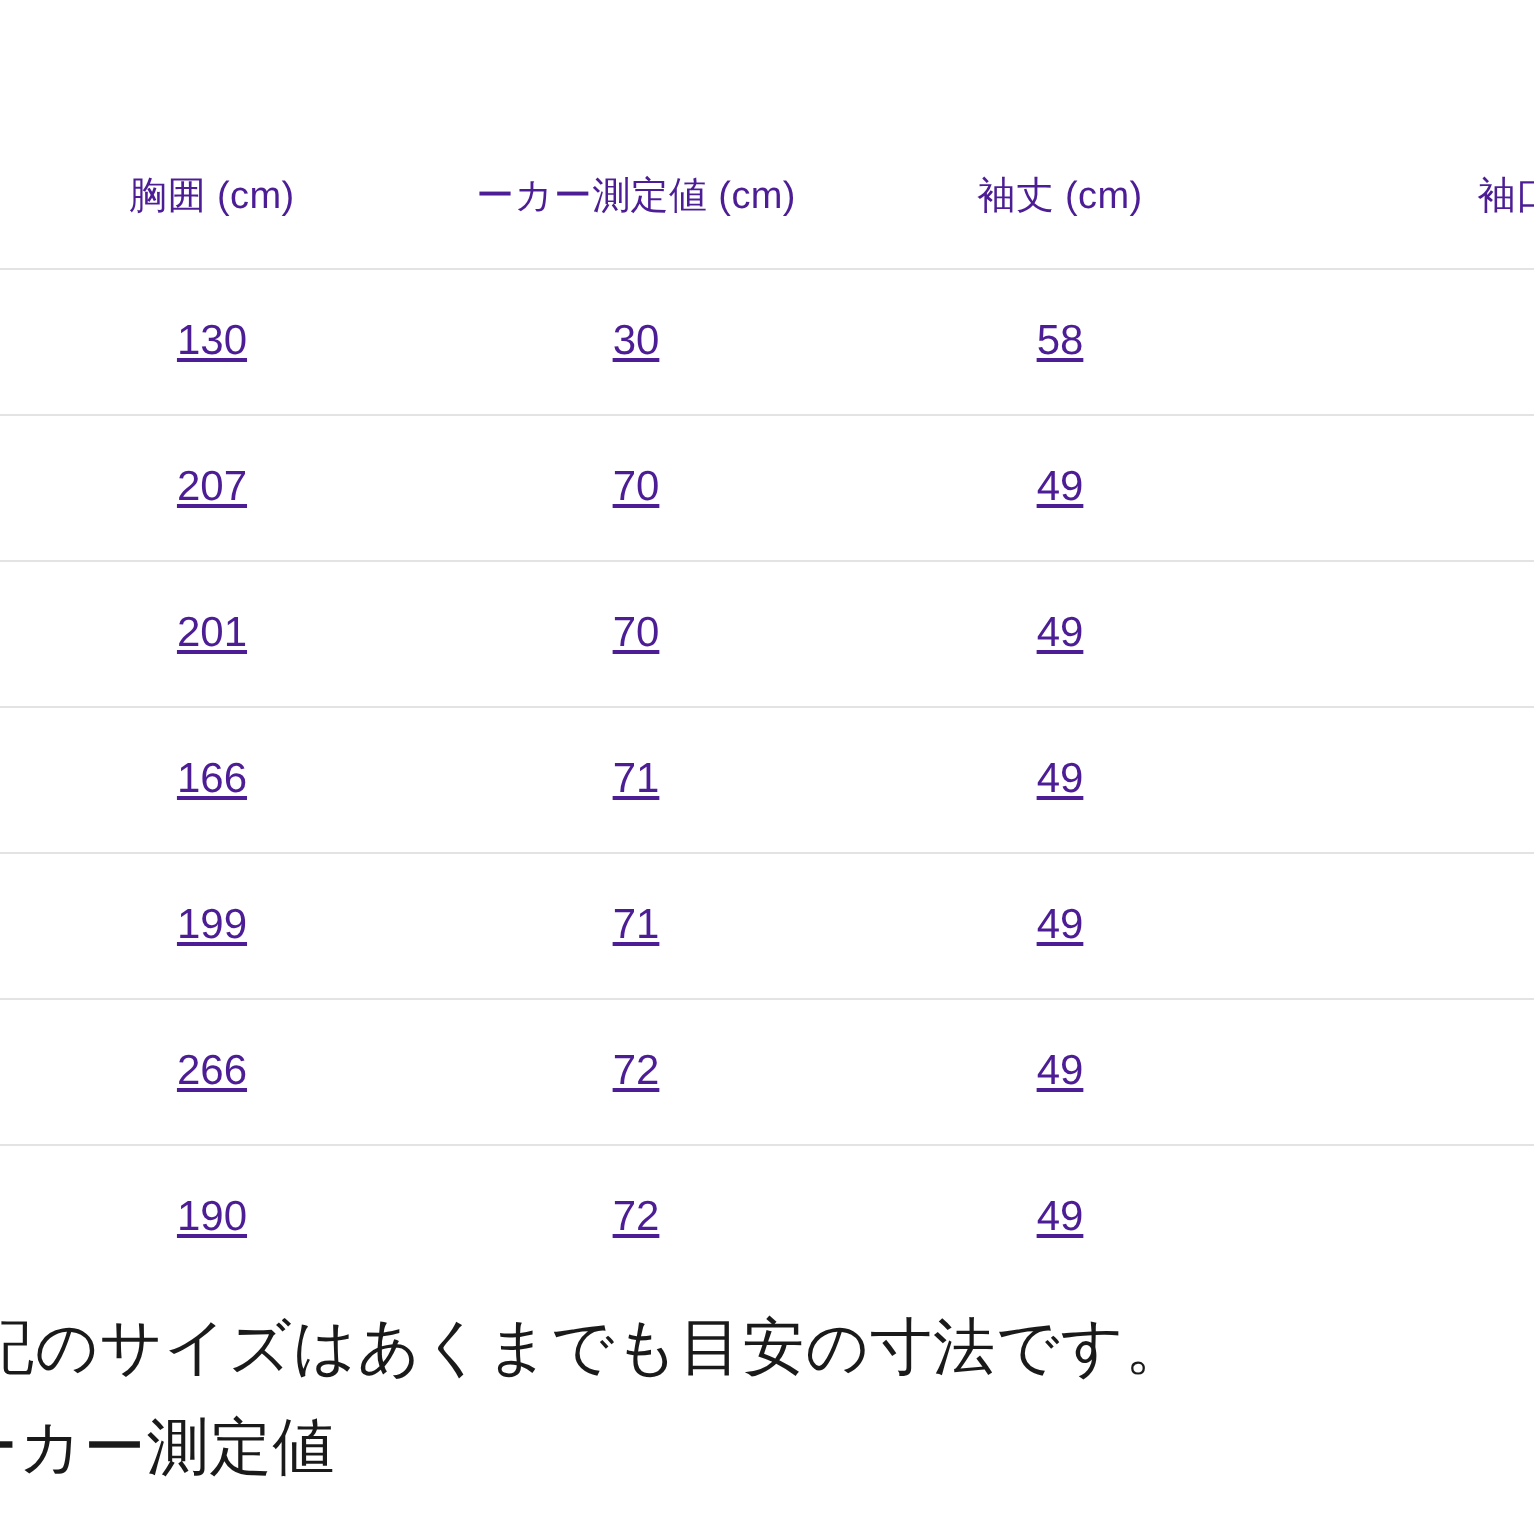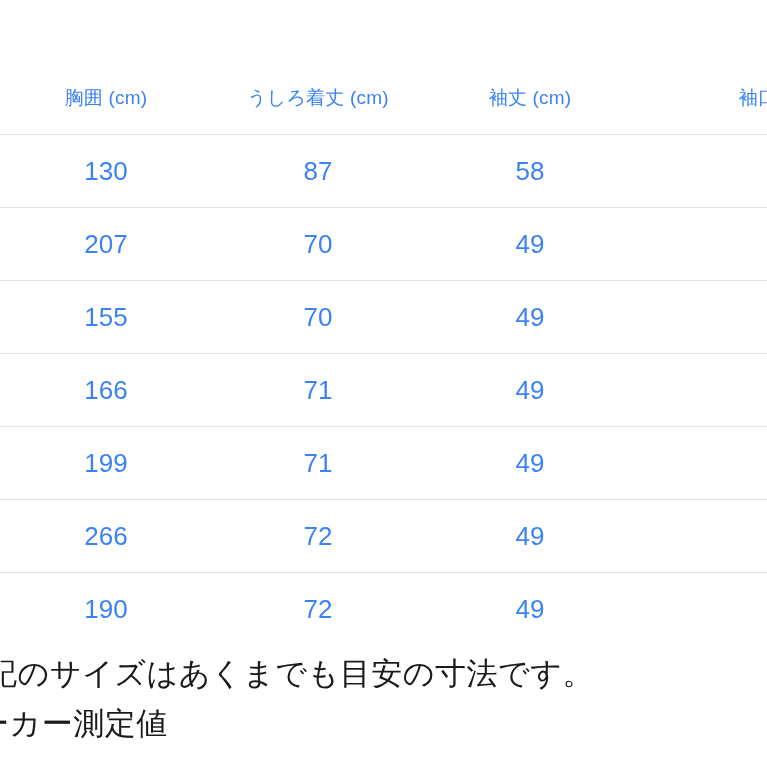--- a/index.html
+++ b/index.html
@@ -39,35 +39,36 @@
 
   table.size-table col.c0 { width: 212px; }
   table.size-table col.c1 { width: 212px; }
   table.size-table col.c2 { width: 212px; }
   table.size-table col.c3 { width: 244px; }
 
   table.size-table th,
   table.size-table td {
     text-align: center;
     font-weight: normal;
-    color: #3b82f6;
+    color: #4c1d95;
     border-bottom: 1px solid #e3e3e3;
     padding: 0;
     vertical-align: middle;
   }
 
   table.size-table thead th {
     height: 72px;
     font-size: 19px;
     letter-spacing: 0.2px;
   }
 
   table.size-table tbody td {
     height: 72px;
-    font-size: 26px;
+    font-size: 21px;
+    text-decoration: underline;
   }
 
   table.size-table tbody tr:last-child td {
     border-bottom: none;
   }
 
   .notes {
     position: absolute;
     left: 0;
     top: 652px;
@@ -99,40 +100,40 @@
     <table class="size-table">
       <colgroup>
         <col class="c0">
           <col class="c1">
           <col class="c2">
           <col class="c3">
       </colgroup>
       <thead>
         <tr>
           <th>胸囲 (cm)</th>
-          <th>うしろ着丈 (cm)</th>
+          <th>ーカー測定値 (cm)</th>
           <th>袖丈 (cm)</th>
           <th>袖口</th>
         </tr>
       </thead>
       <tbody>
         <tr>
           <td>130</td>
-          <td>87</td>
+          <td>30</td>
           <td>58</td>
           <td></td>
         </tr>
         <tr>
           <td>207</td>
           <td>70</td>
           <td>49</td>
           <td></td>
         </tr>
         <tr>
-          <td>155</td>
+          <td>201</td>
           <td>70</td>
           <td>49</td>
           <td></td>
         </tr>
         <tr>
           <td>166</td>
           <td>71</td>
           <td>49</td>
           <td></td>
         </tr>

